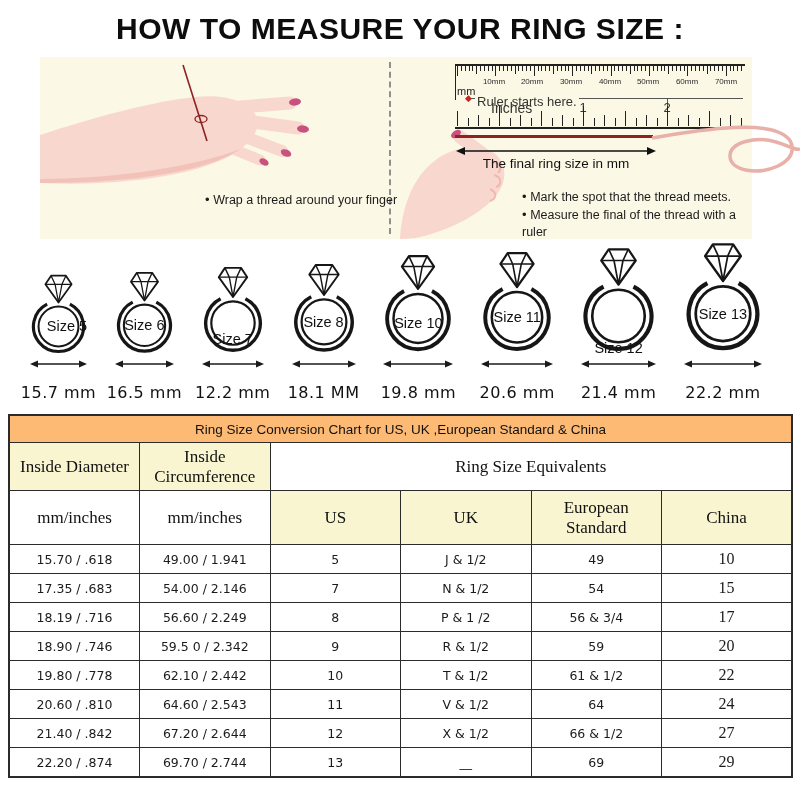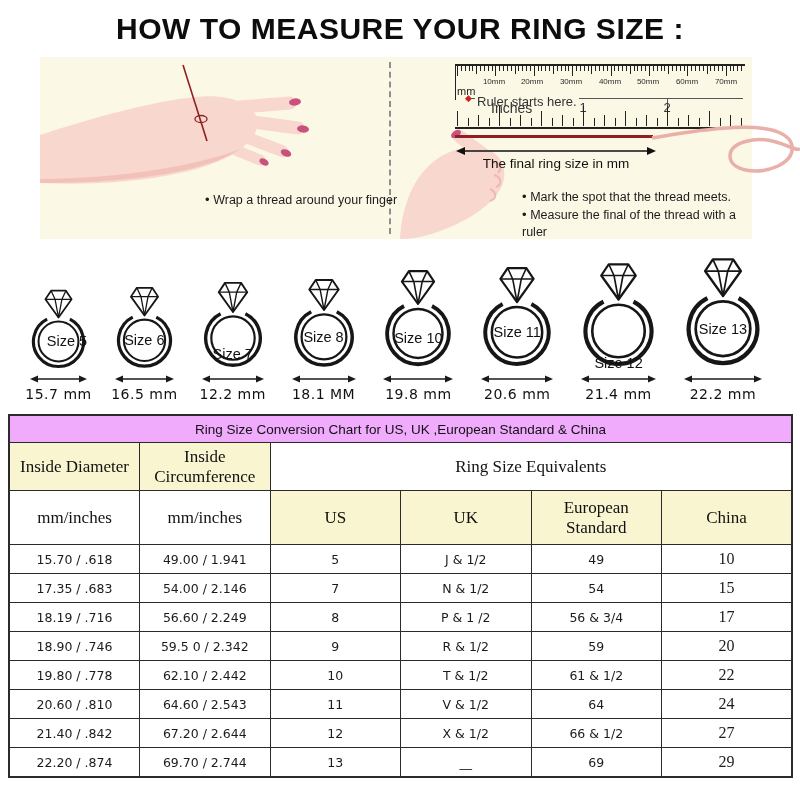--- a/index.html
+++ b/index.html
@@ -37,28 +37,28 @@
   .measure-arrow{position:absolute;left:456px;top:145px;}
   .measure-arrow-label{position:absolute;left:456px;top:156px;width:200px;text-align:center;font-size:13.5px;color:#111;}
 
   
   .rings-row{position:absolute;left:30px;top:250px;width:732px;height:152px;
     display:flex;justify-content:space-between;align-items:flex-end;}
   .ring-item{position:relative;display:flex;flex-direction:column;align-items:center;}
   .ring-item svg.ring-svg{display:block;width:100%;}
   .ring-size-label{position:absolute;left:50%;transform:translate(-50%,-50%);
     font-size:14.5px;color:#111;white-space:nowrap;}
-  .ring-diameter-label{margin-top:2px;font-family:"DejaVu Sans",sans-serif;
-    font-size:14px;letter-spacing:0.5px;color:#111;white-space:nowrap;text-align:center;}
+  .ring-diameter-label{margin-top:14px;font-family:"DejaVu Sans",sans-serif;
+    font-size:16px;letter-spacing:0.5px;color:#111;white-space:nowrap;text-align:center;}
 
   
   table.conv{position:absolute;left:8px;top:414px;width:785px;border-collapse:collapse;
     table-layout:fixed;border:2px solid #2b2b2b;}
   table.conv td{border:1px solid #2b2b2b;text-align:center;vertical-align:middle;padding:0 2px;}
-  tr.t-title td{height:26px;font-size:13.5px;color:#111;background:#f0abfc;}
+  tr.t-title td{height:26px;font-size:13.5px;color:#111;background:#fdba74;}
   tr.t-group td{height:47px;font-family:"Liberation Serif",serif;font-size:17px;background:#fff;}
   tr.t-cols td{height:53px;font-family:"Liberation Serif",serif;font-size:17px;background:#fff;}
   td.yellow{background:var(--cell-yellow,#F8F5D0) !important;}
   tbody tr td{height:28px;font-family:"DejaVu Sans",sans-serif;font-size:12.5px;color:#1b1b1b;background:#fff;}
   tbody td.china-cell{font-family:"Liberation Serif",serif;font-size:16px;}
 </style>
 </head>
 <body>
 
 <div id="stage">

